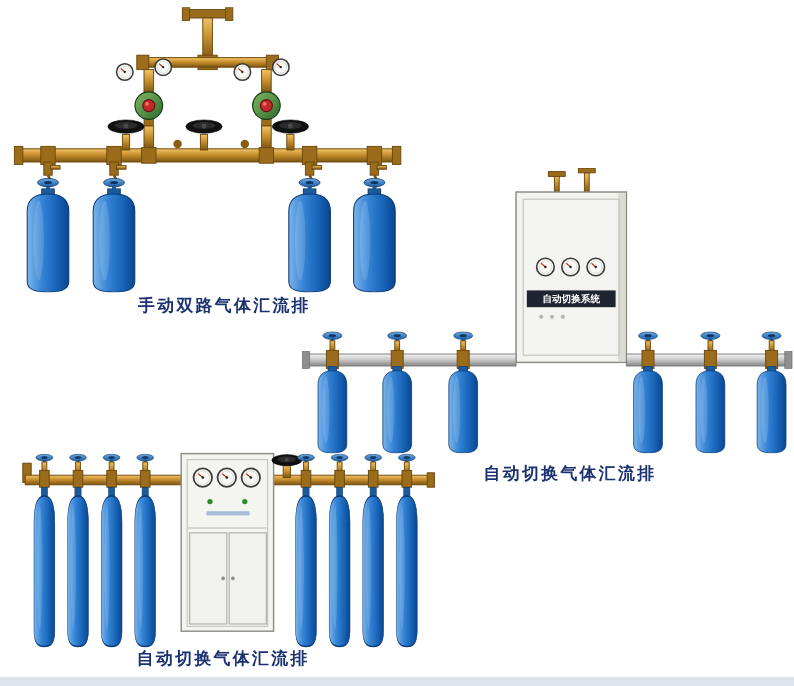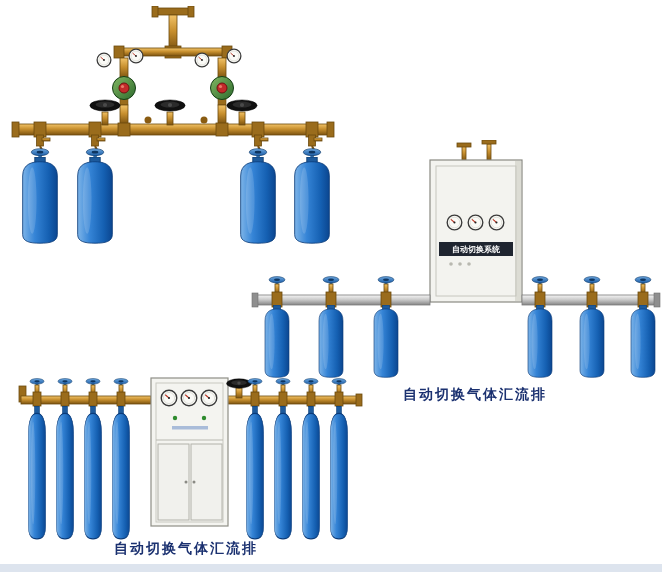--- a/index.html
+++ b/index.html
@@ -294,17 +294,18 @@
       <use href="#cylbody" x="283" y="30" width="26" height="134"></use>
     </g>
     <g>
       <use href="#wheelblue" x="316" y="2" width="16" height="8"></use>
       <rect class="brass" x="322" y="9" width="4" height="11"></rect>
       <rect class="brassD" x="320" y="16" width="8" height="14"></rect>
       <use href="#cylbody" x="311" y="30" width="26" height="134"></use>
     </g>
   </svg>
 
+  <div class="caption" style="left:95px;top:246px;width:184px">手动双路气体汇流排</div>
   <div class="caption" style="left:383px;top:386px;width:184px">自动切换气体汇流排</div>
   <div class="caption" style="left:94px;top:540px;width:184px">自动切换气体汇流排</div>
 
   <div id="bottom-strip"></div>
 </div>
 
 </body></html>

